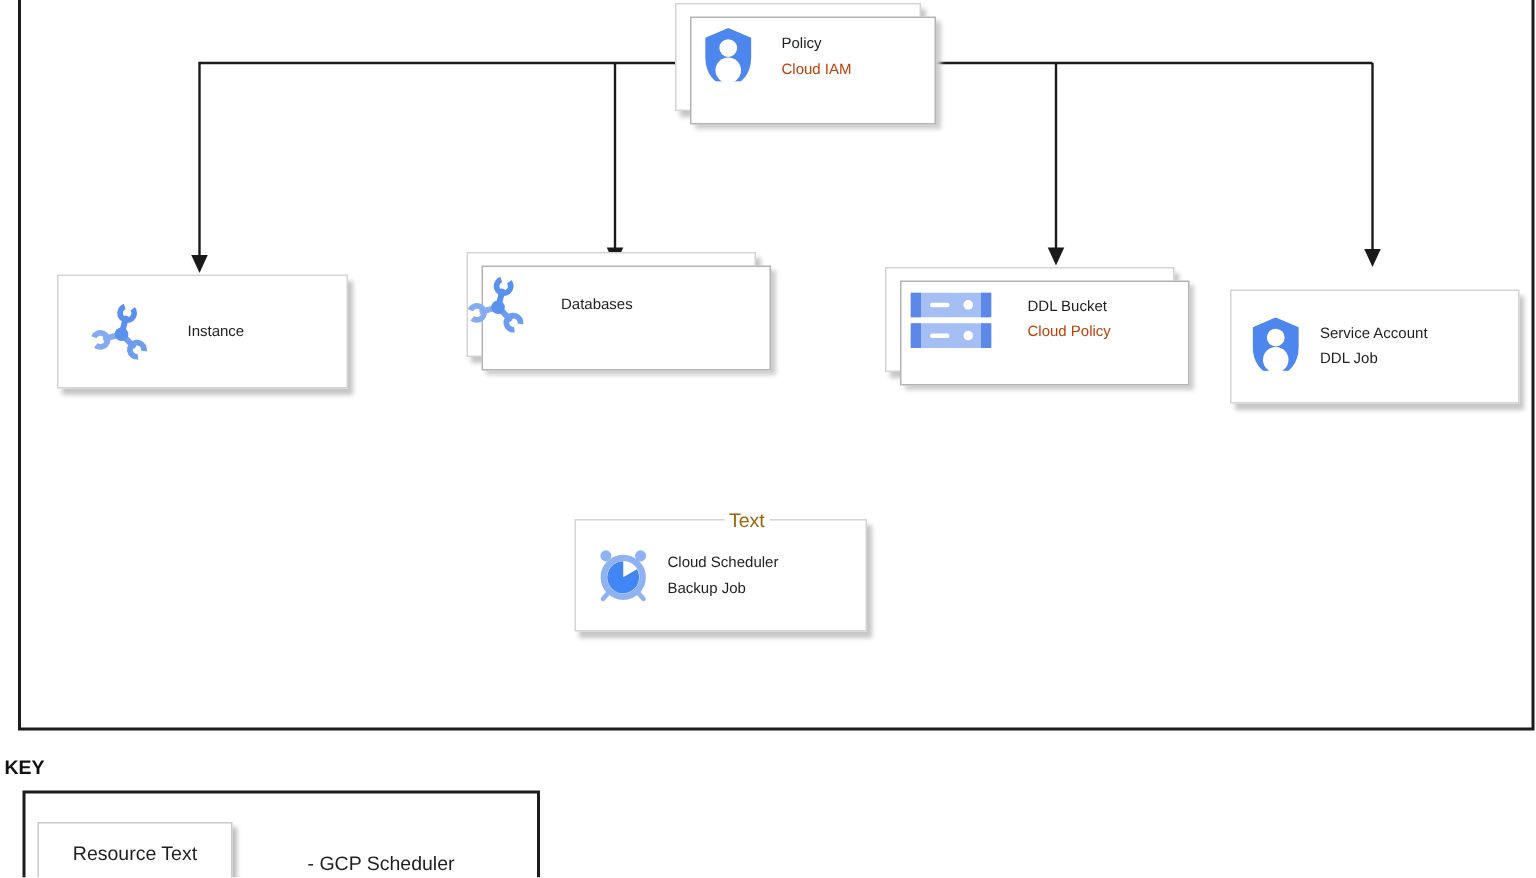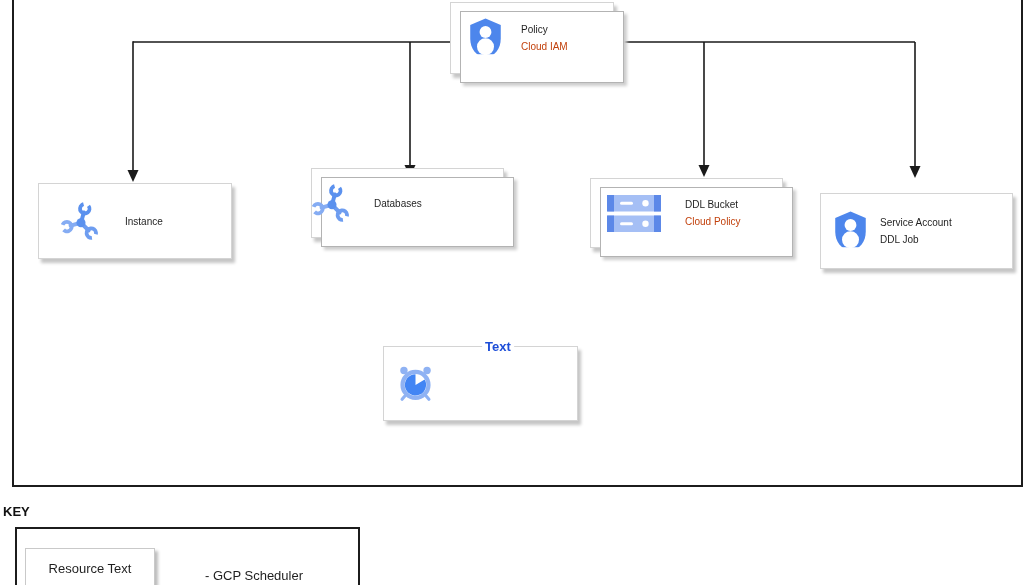--- a/index.html
+++ b/index.html
@@ -23,23 +23,22 @@
     content:"";position:absolute;z-index:-1;left:9px;top:8px;
     width:100%;height:100%;background:#fff;
     border:1px solid #b3b3b3;box-shadow:3px 3px 3px #cdcdcd;
   }
   .node .icon{flex:0 0 auto;display:flex;align-items:center;justify-content:center;}
   .node .txt{display:flex;flex-direction:column;line-height:17px;font-size:10px;}
   .t1{color:#1f1f1f;}
   .t2{color:#c2410c;}
   .top-label{
     position:absolute;top:-8px;left:59%;transform:translateX(-50%);
-    background:#fff;padding:0 3px;font-size:13px;line-height:15px;color:#1d4ed8;
+    background:#fff;padding:0 3px;font-size:13px;line-height:15px;color:#a16207;
     white-space:nowrap;
-    font-weight:bold;
   }
   
   .key-heading{position:absolute;left:3px;top:504px;font-size:13px;font-weight:bold;color:#111;}
   .key-box{
     position:absolute;left:15px;top:527px;width:345px;height:80px;
     box-sizing:border-box;border:2px solid #1c1c1c;background:#fff;
   }
   .sample-card{
     position:absolute;left:25px;top:548px;width:130px;height:50px;
     box-sizing:border-box;background:#fff;border:1px solid #c9c9c9;
@@ -178,20 +177,24 @@
     <span class="icon" style="margin-right:11px;">
       <svg width="37" height="39" viewBox="0 0 40 42">
         <circle cx="7.5" cy="7" r="4" fill="#8FB2F3"></circle>
         <circle cx="32.5" cy="7" r="4" fill="#8FB2F3"></circle>
         <line x1="8.5" y1="34.5" x2="5.5" y2="38" stroke="#8FB2F3" stroke-width="3.4" stroke-linecap="round"></line>
         <line x1="31.5" y1="34.5" x2="34.5" y2="38" stroke="#8FB2F3" stroke-width="3.4" stroke-linecap="round"></line>
         <circle cx="20" cy="22.5" r="14" fill="#fff" stroke="#8FB2F3" stroke-width="4.6"></circle>
         <path d="M20 22.5 L20 11 A11.5 11.5 0 1 0 29.9 16.7 Z" fill="#4285F4"></path>
       </svg>
     </span>
+    <span class="txt">
+      <span class="t1">Cloud Scheduler</span>
+      <span class="t1">Backup Job</span>
+    </span>
   </div>
 
   <div class="key-heading">KEY</div>
   <div class="key-box"></div>
   <div class="sample-card">
     <span>Resource Text</span>
   </div>
   <div class="legend-text">- GCP Scheduler</div>
 
 </div>

